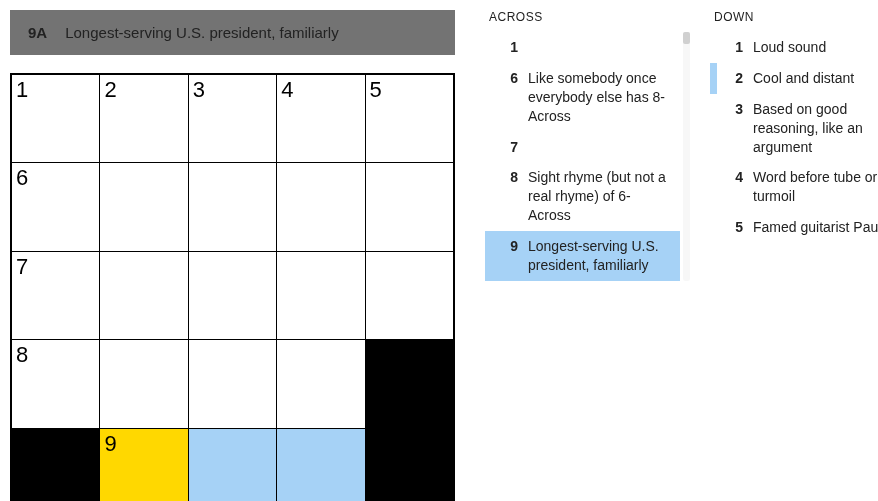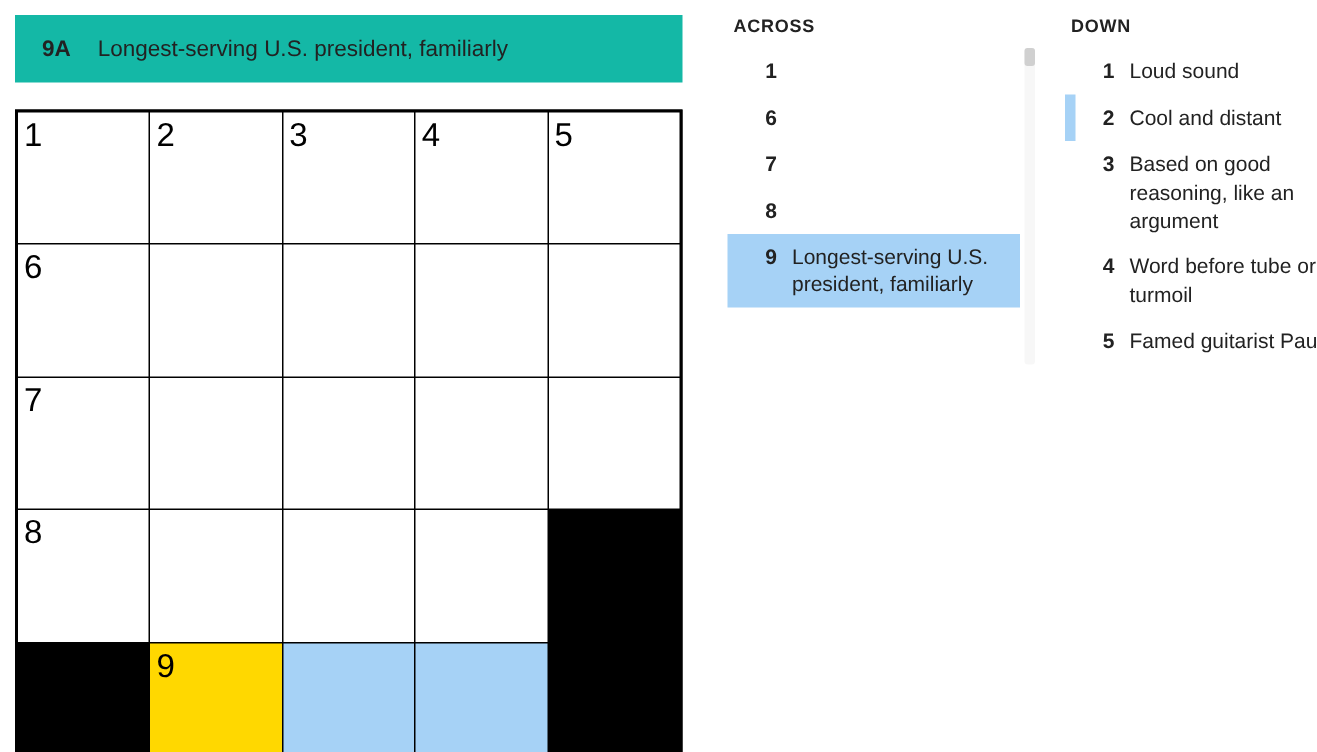--- a/index.html
+++ b/index.html
@@ -10,21 +10,21 @@
     font-size: 14px;
     color: #222;
   }
   .wrap {
     display: flex;
     gap: 30px;
     align-items: flex-start;
   }
   .left { width: 445px; }
   .current-clue {
-    background: #14b8a6;
+    background: #737373;
     padding: 14px 18px;
     margin-bottom: 18px;
     display: flex;
     align-items: baseline;
     gap: 18px;
   }
   .current-clue .num { font-weight: 700; font-size: 15px; }
   .current-clue .txt { font-size: 15px; }
   .grid {
     width: 445px;
@@ -56,21 +56,21 @@
     display: flex;
     gap: 30px;
     flex: 1;
   }
   .col {
     width: 195px;
     position: relative;
   }
   .col h3 {
     font-size: 12px;
-    font-weight: 700;
+    font-weight: 400;
     letter-spacing: 0.5px;
     margin-bottom: 8px;
     padding-left: 4px;
   }
   .scrollmark {
     position: absolute;
     right: -10px;
     top: 22px;
     width: 7px;
     height: 12px;
@@ -160,26 +160,28 @@
     <div class="col">
       <h3>ACROSS</h3>
       <div class="scrolltrack"></div>
       <div class="scrollmark"></div>
       <div id="across-list">
           <div class="clue">
             <span class="cn">1</span>
           </div>
           <div class="clue">
             <span class="cn">6</span>
+            <span class="ct">Like somebody once everybody else has 8-Across</span>
           </div>
           <div class="clue">
             <span class="cn">7</span>
           </div>
           <div class="clue">
             <span class="cn">8</span>
+            <span class="ct">Sight rhyme (but not a real rhyme) of 6-Across</span>
           </div>
           <div class="clue active">
             <span class="cn">9</span>
             <span class="ct">Longest-serving U.S. president, familiarly</span>
           </div>
         </div>
     </div>
     <div class="col">
       <h3>DOWN</h3>
 

